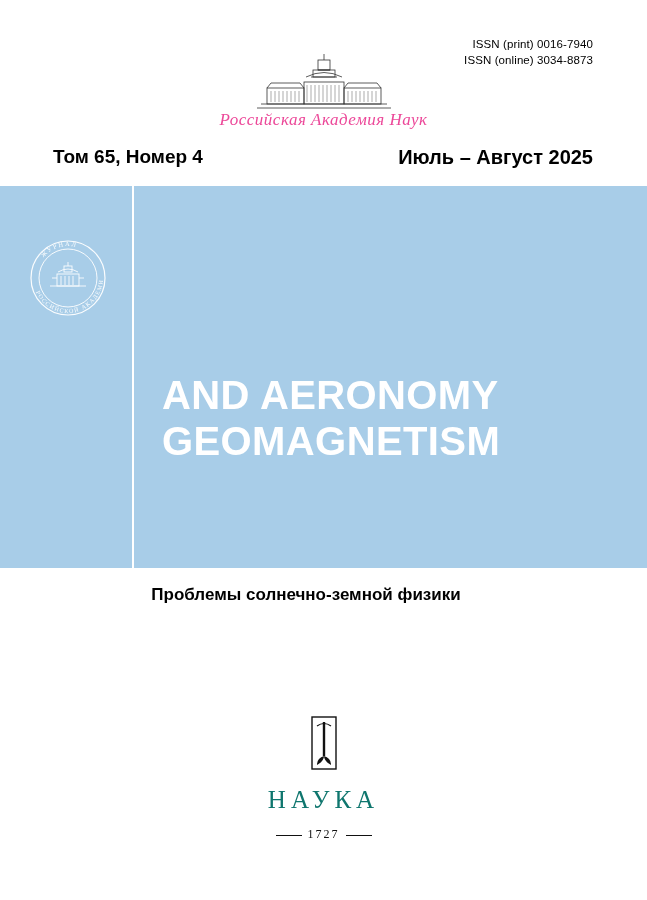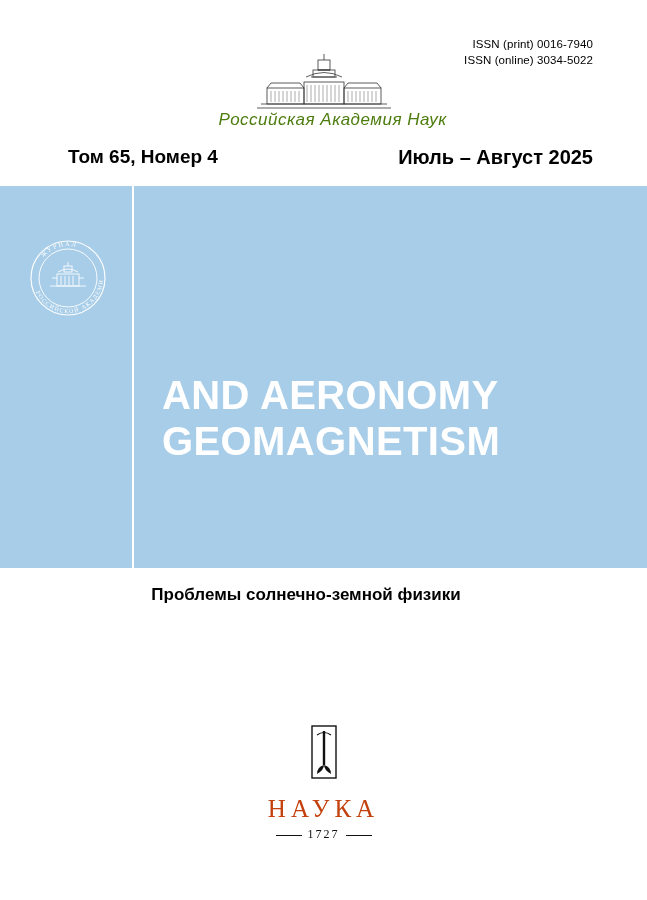--- a/index.html
+++ b/index.html
@@ -40,33 +40,33 @@
     position: absolute;
     left: 50%;
     transform: translateX(-50%);
     top: 52px;
     width: 210px;
     height: 86px;
     text-align: center;
   }
   .ras-emblem svg { display: block; margin: 0 auto; }
   .ras-script {
-    font-family: Liberation Sans, sans-serif;
+    font-family: Liberation Serif, serif;
     font-style: italic;
     font-size: 17px;
-    color: #4d7c0f;
+    color: #ec4899;
     letter-spacing: 0.5px;
     margin-top: -4px;
     white-space: nowrap;
   }
 
   
   .volume-line {
     position: absolute;
-    left: 68px;
+    left: 53px;
     top: 146px;
     font-size: 19px;
     font-weight: bold;
     color: #000000;
   }
   .date-line {
     position: absolute;
     right: 54px;
     top: 146px;
     font-size: 20px;
@@ -143,48 +143,48 @@
     left: 50%;
     transform: translateX(-50%);
     bottom: 58px;
     width: 200px;
     text-align: center;
   }
   .publisher-name {
     font-family: "Liberation Serif", serif;
     font-size: 25px;
     letter-spacing: 5px;
-    color: #c2410c;
+    color: #0f766e;
     margin-top: 6px;
   }
   .publisher-year {
     font-family: "Liberation Serif", serif;
     font-size: 12px;
     letter-spacing: 2px;
     color: #111111;
-    margin-top: 4px;
+    margin-top: 13px;
     position: relative;
   }
   .publisher-year .rule {
     display: inline-block;
     width: 26px;
     height: 1px;
     background: #111111;
     vertical-align: middle;
     margin: 0 6px;
   }
 </style>
 </head>
 <body>
 
 <div class="cover">
 
   <div class="issn-block">
     <div>ISSN (print) 0016-7940</div>
-    <div>ISSN (online) 3034-5022</div>
+    <div>ISSN (online) 3034-8873</div>
   </div>
 
   <div class="ras-emblem">
     <span>
       <svg width="150" height="62" viewBox="0 0 150 62" aria-hidden="true">
         <g stroke="#333333" stroke-width="0.8" fill="none">
 
           <path d="M75 2 L75 8"></path>
           <rect x="69" y="8" width="12" height="10"></rect>
           <path d="M69 18 L81 18"></path>

